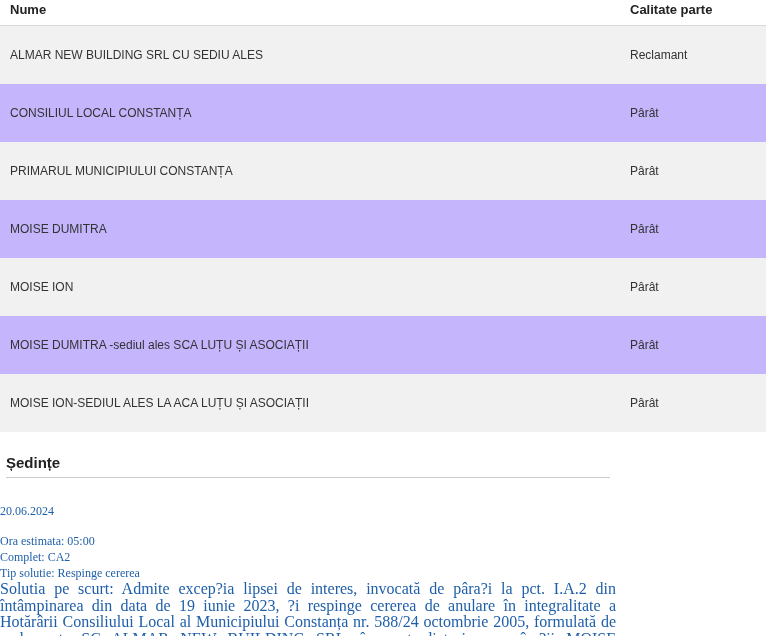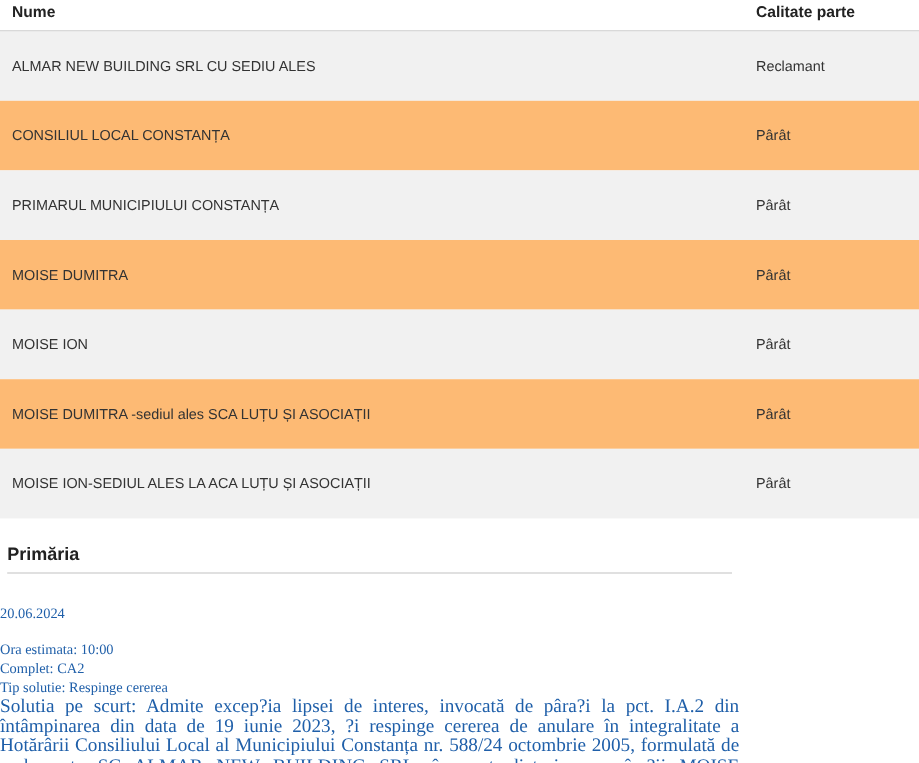--- a/index.html
+++ b/index.html
@@ -39,21 +39,21 @@
     padding: 22px 10px;
     font-size: 12px;
     color: #333333;
     vertical-align: top;
     border: none;
   }
   table.parties tr.row-odd td {
     background: #f1f1f1;
   }
   table.parties tr.row-even td {
-    background: #fdba74;
+    background: #c4b5fd;
   }
   .col-name { width: 600px; }
   .col-quality { width: 166px; }
 
   
   .section-heading {
     margin: 22px 0 0 0;
     padding: 0 0 6px 0;
     font-size: 15px;
     font-weight: bold;
@@ -132,25 +132,25 @@
         <td>Pârât</td>
       </tr>
       <tr class="row-odd">
         <td>MOISE ION-SEDIUL ALES LA ACA LUȚU ȘI ASOCIAȚII</td>
         <td>Pârât</td>
       </tr>
     </tbody>
   </table>
 
   <div class="section-wrap">
-    <div class="section-heading">Primăria</div>
+    <div class="section-heading">Ședințe</div>
   </div>
 
   <div class="hearing">
     <div class="hearing-date">20.06.2024</div>
-    <div class="hearing-line">Ora estimata: 10:00</div>
+    <div class="hearing-line">Ora estimata: 05:00</div>
     <div class="hearing-line">Complet: CA2</div>
     <div class="hearing-line">Tip solutie: Respinge cererea</div>
     <div class="hearing-body">Solutia pe scurt: Admite excep?ia lipsei de interes, invocată de pâra?i la pct. I.A.2 din întâmpinarea din data de 19 iunie 2023, ?i respinge cererea de anulare în integralitate a Hotărârii Consiliului Local al Municipiului Constanța nr. 588/24 octombrie 2005, formulată de reclamanta SC ALMAR NEW BUILDING SRL, în contradictoriu cu pâra?ii MOISE DUMITRA, MOISE ION, CONSILIUL LOCAL AL MUNICIPIULUI CONSTAN?A ?i PRIMARUL MUNICIPIULUI CONSTAN?A, ca lipsită de interes. Respinge excep?ia lipsei calită?ii procesuale active invocată în legătură cu cererea de anulare în integralitate a Hotărârii Consiliului Local al Municipiului Constanța nr. 588/24 octombrie 2005 ca rămasă fără obiect. Respinge cererea având ca obiect desfiin?area construc?iilor edificate în baza Autoriza?iilor de construire nr. 1018/27 aprilie 2005, nr. 552/12 aprilie 2010, nr. 2019/13 noiembrie 2013, nr. 834/05 iunie 2014, emise de Primăria Municipiului Constan?a, ca neîntemeiată. Obligă reclamanta SC ALMAR NEW BUILDING SRL să achite pâra?ilor MOISE DUMITRA ?i MOISE ION suma de 27.421,24 de lei cu titlu de cheltuieli de judecată reprezentând onorariul apărătorului ales. Obligă reclamanta SC ALMAR NEW BUILDING SRL să achite pârâ?ilor CONSILIUL LOCAL AL MUNICIPIULUI CONSTAN?A ?i PRIMARUL MUNICIPIULUI CONSTAN?A suma de 4.046 de lei cu titlu de cheltuieli de judecată reprezentând onorariul apărătorului ales. Cu drept de recurs în termen de 15 zile de la comunicare. Cererea de recurs se va depune la Tribunalul Constan?a - Sec?ia de contencios administrativ ?i fiscal. Pronunțat astăzi, 20 iunie 2024, prin punerea soluției la dispoziția părților de către grefa instanței.</div>
     <div class="hearing-doc">Document: Hotarare  896/2024  20.06.2024</div>
   </div>
 
 </div>
 
 </body></html>

